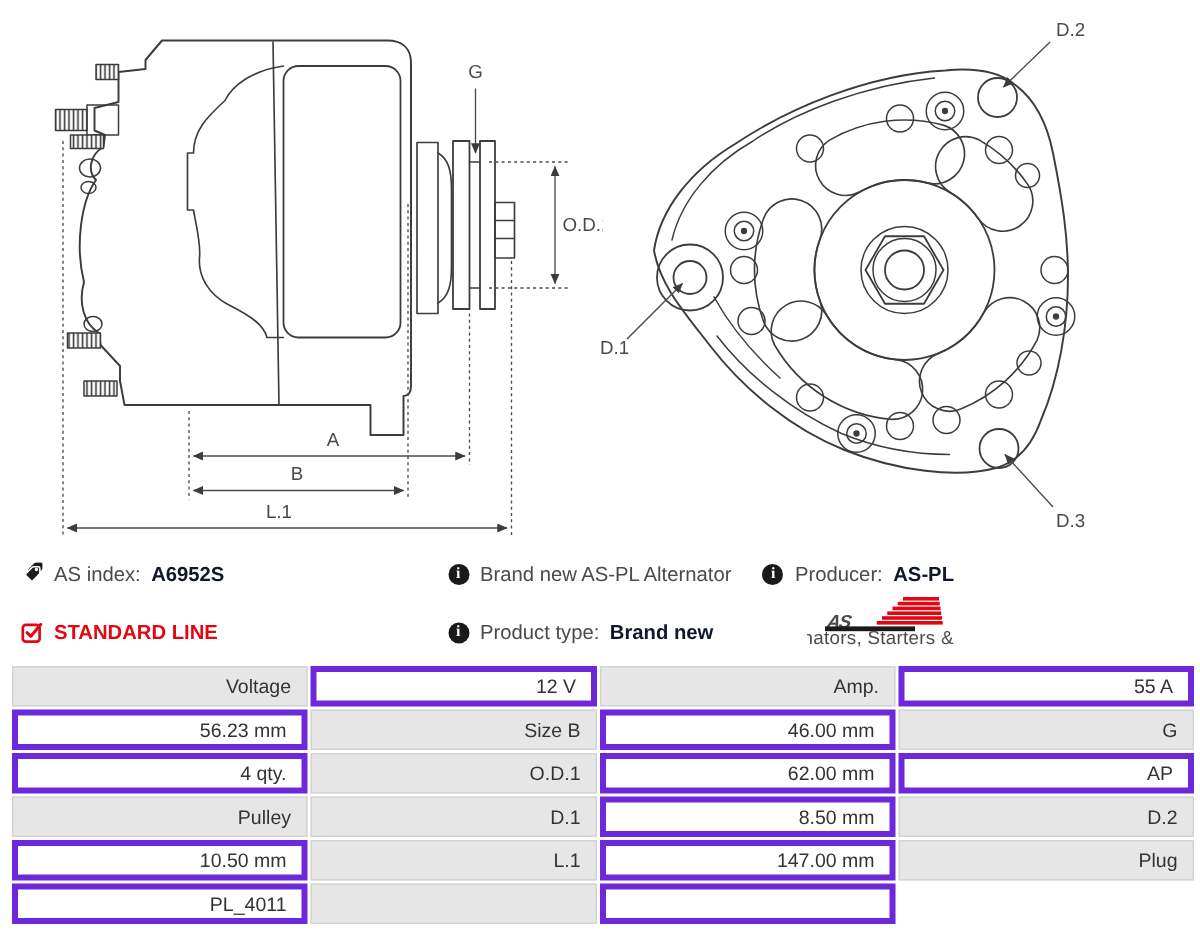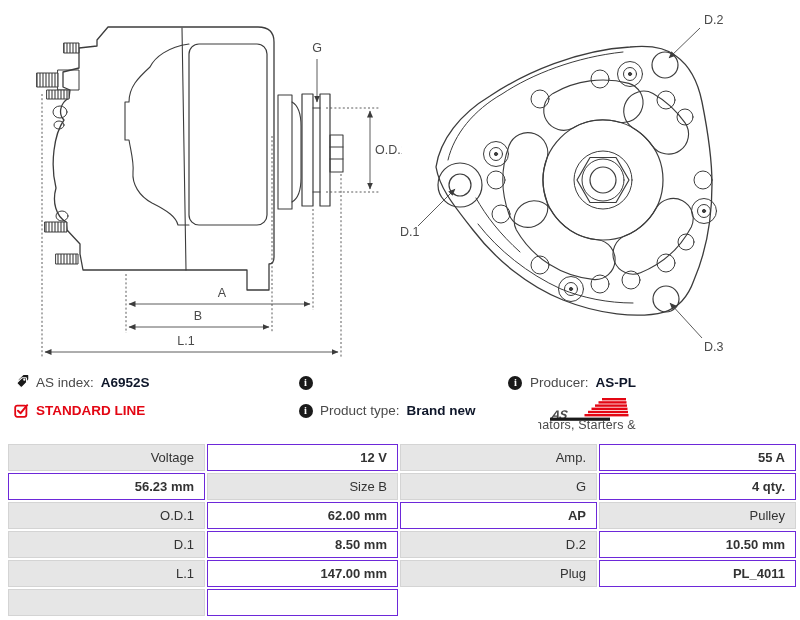--- a/index.html
+++ b/index.html
@@ -9,35 +9,35 @@
   .diagram-area svg{position:absolute;top:2px;}
   #side-svg{left:0;}
   #front-svg{left:398px;}
   svg text{font-family:"Liberation Sans",sans-serif;fill:#4a4a4a;font-size:12.5px;}
   .dot{stroke-dasharray:2 2.2;}
 
   .info-area{position:absolute;left:0;top:370px;width:644px;height:72px;}
   .info-item{position:absolute;display:flex;align-items:center;gap:7px;font-size:13.5px;
              color:#4a4a4a;white-space:nowrap;}
   .info-item b{color:#0f172a;}
-  .r1{top:5px;} .r2{top:33px;}
+  .r1{top:5px;} .r2{top:44px;}
   .c1{left:14px;} .c2{left:298px;} .c3{right:8px;}
   .red-line{color:#e30613;font-weight:bold;}
   .icon{width:15px;height:15px;display:inline-flex;align-items:center;justify-content:center;flex:0 0 auto;}
   .info-circle{width:14px;height:14px;border-radius:50%;background:#1a1a1a;color:#fff;
                font-size:10.5px;font-weight:bold;display:flex;align-items:center;justify-content:center;
                font-family:"Liberation Serif",serif;}
   .logo{position:absolute;right:6px;top:24px;width:100px;height:40px;}
 
   .spec-table{position:absolute;left:8px;top:444px;width:784px;display:grid;
               grid-template-columns:197px 191px 197px 197px;grid-auto-rows:27px;gap:2px;}
   .cell{box-sizing:border-box;display:flex;align-items:center;justify-content:flex-end;
         padding:4px 10px;font-size:13px;}
   .lbl{background:#e6e6e6;border:1px solid #d4d4d4;}
-  .val{background:#ffffff;border:1px solid #6d28d9;font-weight:bold;}
+  .val{background:#ffffff;border:4px solid #6d28d9;}
 </style>
 </head>
 <body>
 
 <div class="page">
 
   <div class="diagram-area">
 
     <svg id="side-svg" width="402" height="365" viewBox="0 0 402 365">
       <defs>
@@ -205,20 +205,21 @@
         </svg>
       </span>
       <span>AS index:</span>
       <b>A6952S</b>
     </div>
 
     <div class="info-item r1 c2">
       <span class="icon">
           <span class="info-circle">i</span>
         </span>
+      <span>Brand new AS-PL Alternator</span>
     </div>
 
     <div class="info-item r1 c3">
       <span class="icon">
           <span class="info-circle">i</span>
         </span>
       <span>Producer:</span>
       <b>AS-PL</b>
     </div>
 
@@ -260,20 +261,21 @@
   </div>
 
   <div class="spec-table">
     <div class="cell lbl">Voltage</div>
     <div class="cell val">12 V</div>
     <div class="cell lbl">Amp.</div>
     <div class="cell val">55 A</div>
 
     <div class="cell val">56.23 mm</div>
     <div class="cell lbl">Size B</div>
+    <div class="cell val">46.00 mm</div>
 
     <div class="cell lbl">G</div>
     <div class="cell val">4 qty.</div>
     <div class="cell lbl">O.D.1</div>
     <div class="cell val">62.00 mm</div>
 
     <div class="cell val">AP</div>
     <div class="cell lbl">Pulley</div>
     <div class="cell lbl">D.1</div>
     <div class="cell val">8.50 mm</div>

